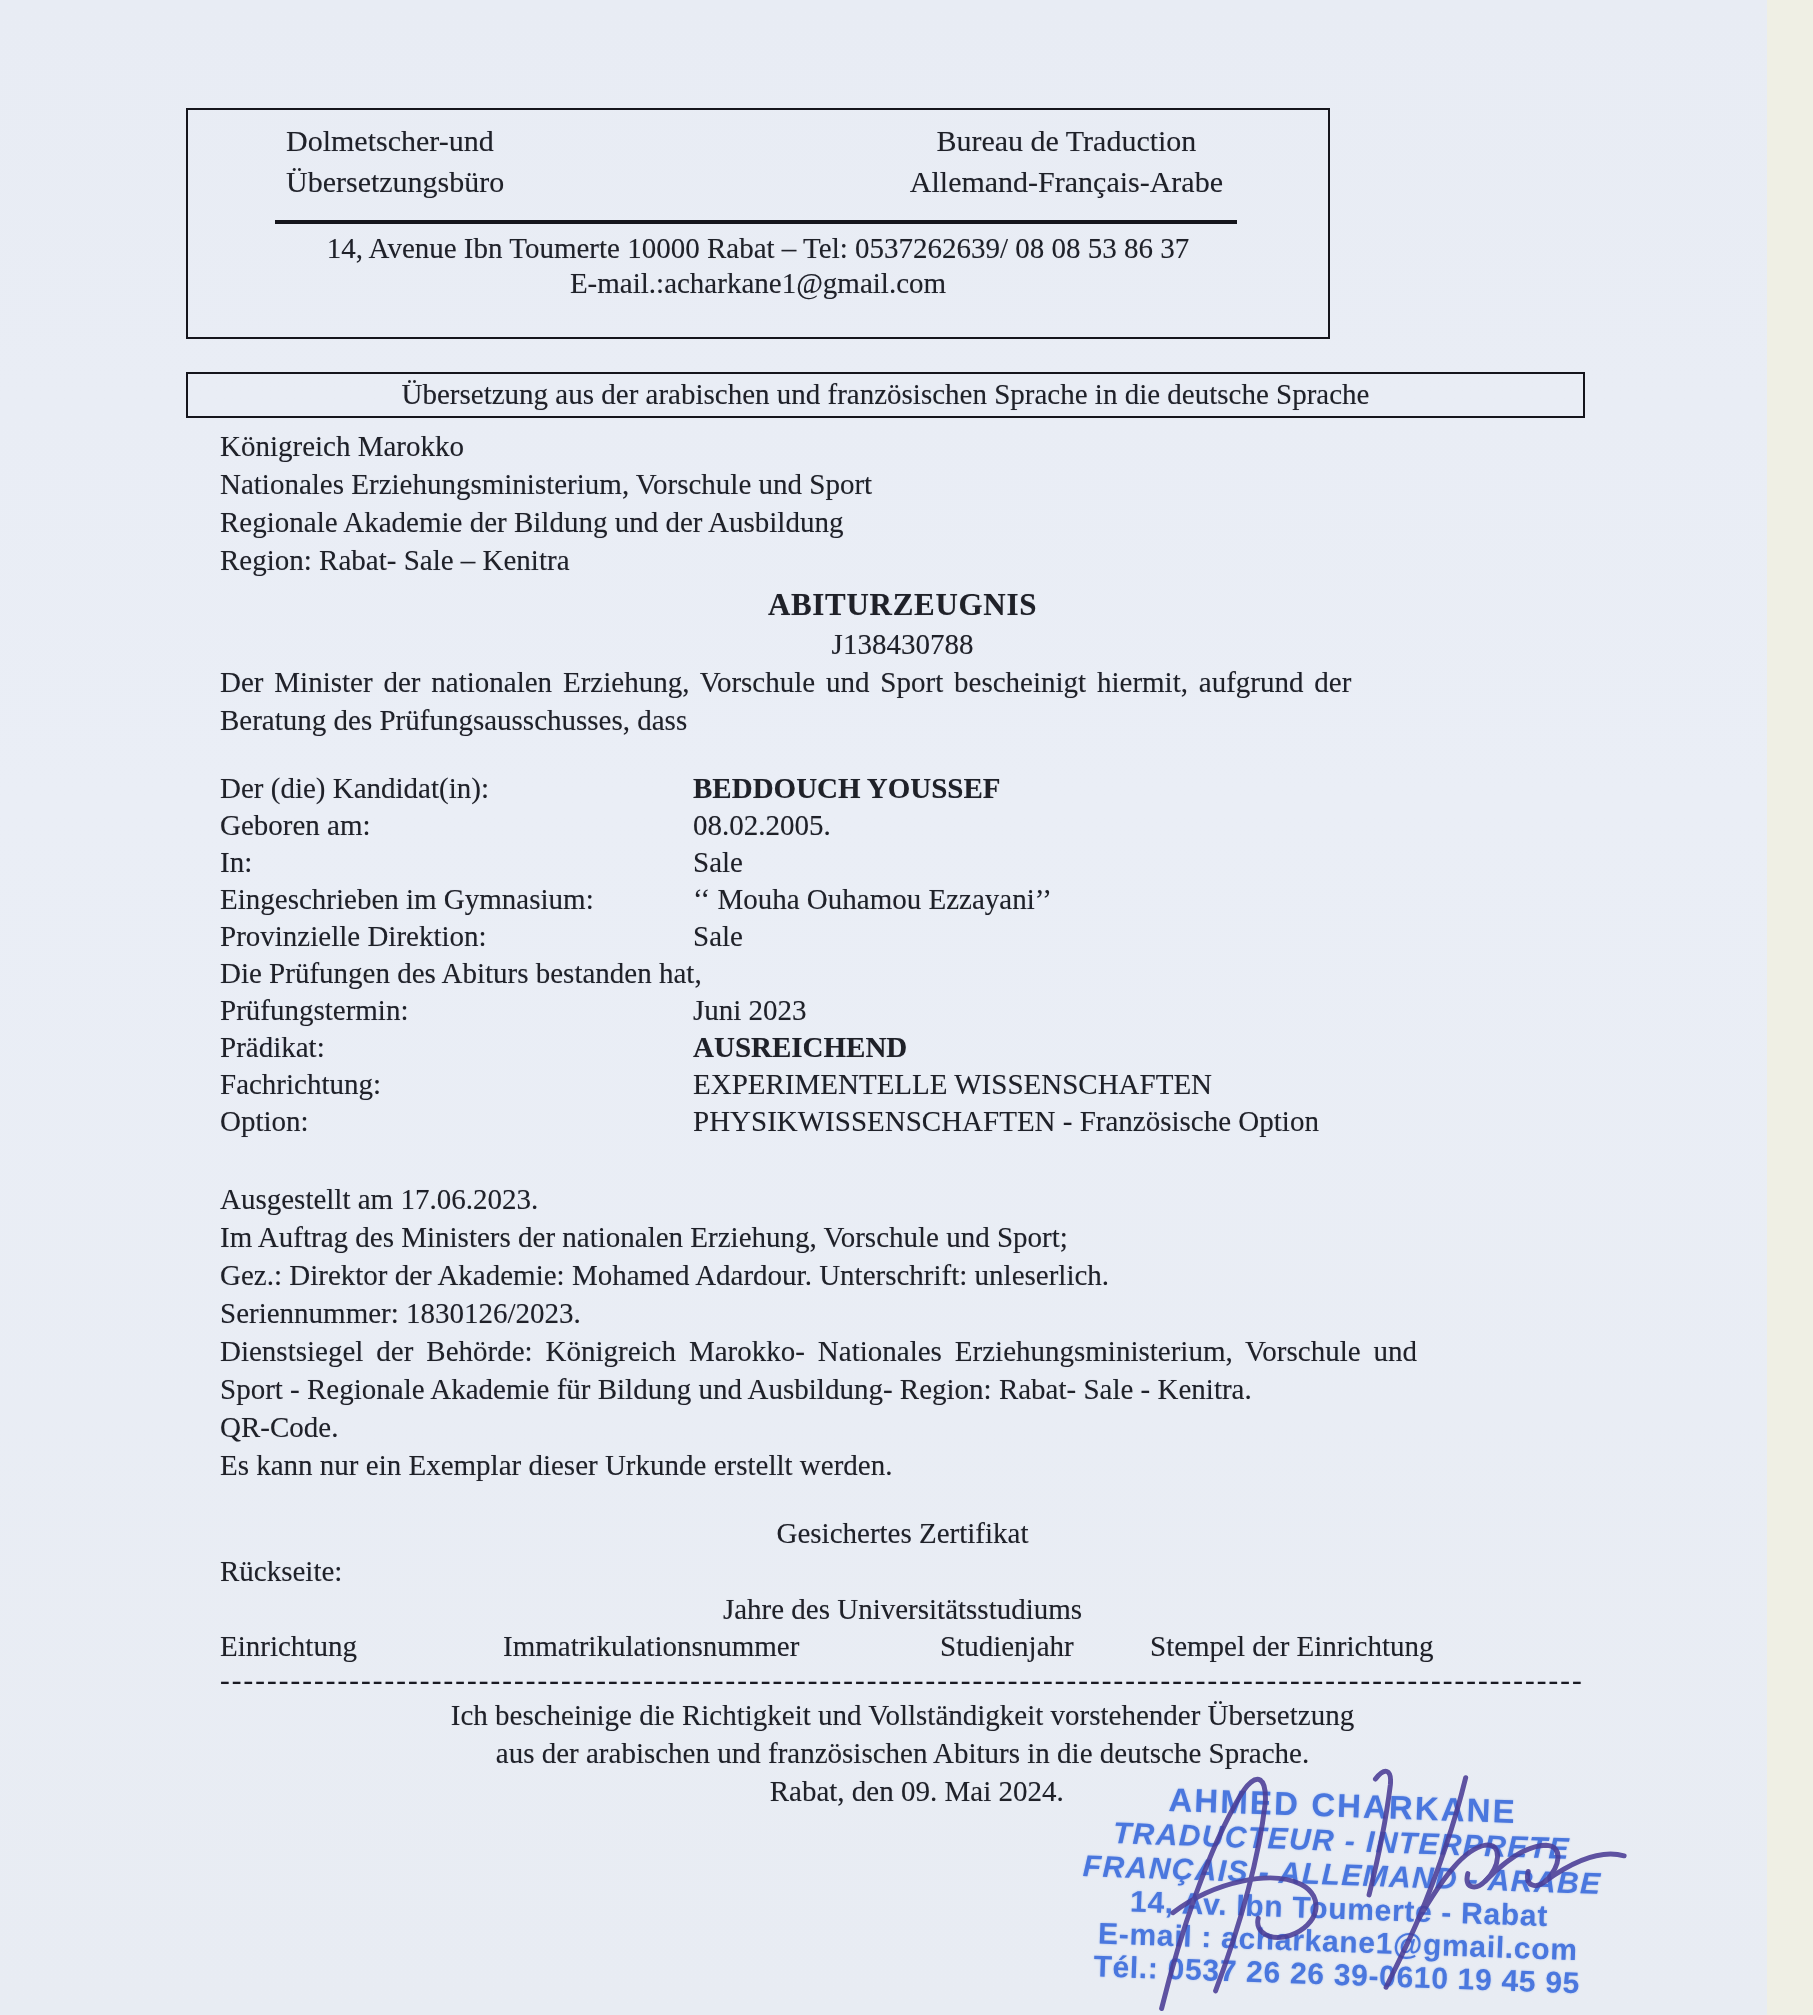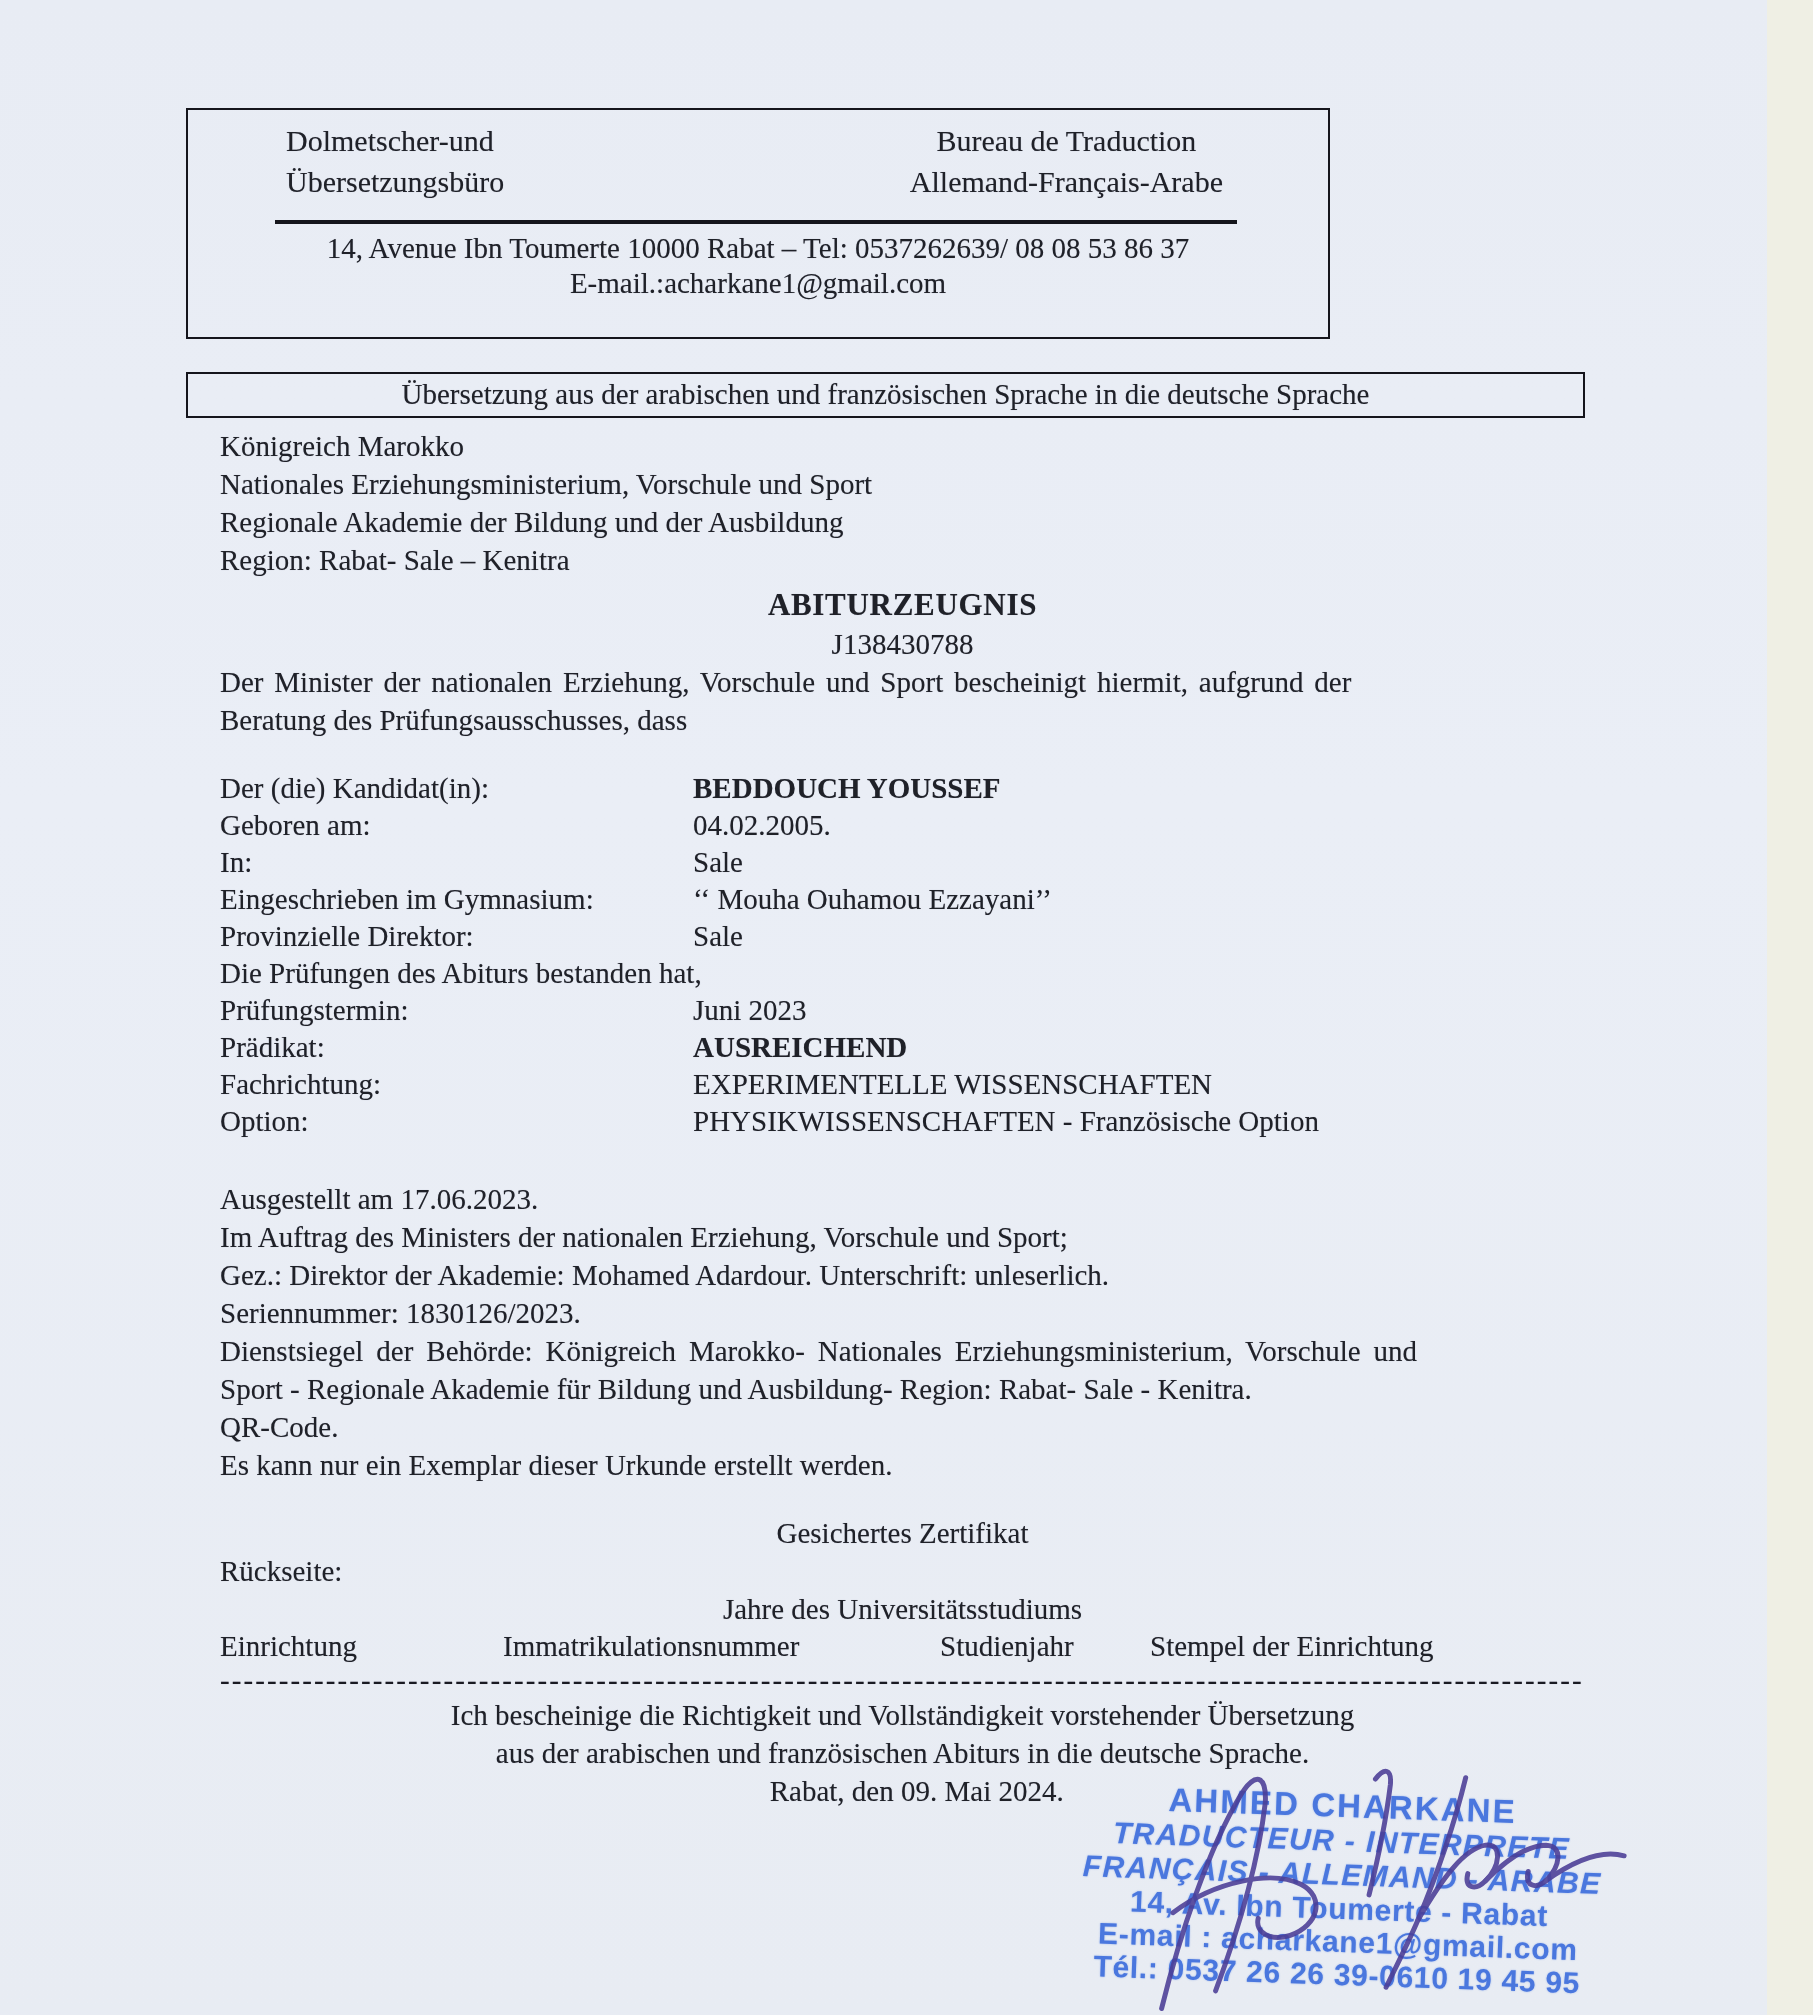--- a/index.html
+++ b/index.html
@@ -95,30 +95,30 @@
     <div class="title-ln">ABITURZEUGNIS</div>
     <div class="ln center">J138430788</div>
 
     <div class="ln wide1">Der Minister der nationalen Erziehung, Vorschule und Sport bescheinigt hiermit, aufgrund der</div>
     <div class="ln">Beratung des Prüfungsausschusses, dass</div>
 
     <div class="row gap44">
       <span class="lbl">Der (die) Kandidat(in):</span><span class="val-bold">BEDDOUCH YOUSSEF</span>
     </div>
     <div class="row">
-      <span class="lbl">Geboren am:</span><span>04.02.2005.</span>
+      <span class="lbl">Geboren am:</span><span>08.02.2005.</span>
     </div>
     <div class="row">
       <span class="lbl">In:</span><span>Sale</span>
     </div>
     <div class="row">
       <span class="lbl">Eingeschrieben im Gymnasium:</span><span>‘‘ Mouha Ouhamou Ezzayani’’</span>
     </div>
     <div class="row">
-      <span class="lbl">Provinzielle Direktor:</span><span>Sale</span>
+      <span class="lbl">Provinzielle Direktion:</span><span>Sale</span>
     </div>
 
     <div class="row">Die Prüfungen des Abiturs bestanden hat,</div>
 
     <div class="row">
       <span class="lbl">Prüfungstermin:</span><span>Juni 2023</span>
     </div>
     <div class="row">
       <span class="lbl">Prädikat:</span><span class="val-bold">AUSREICHEND</span>
     </div>

